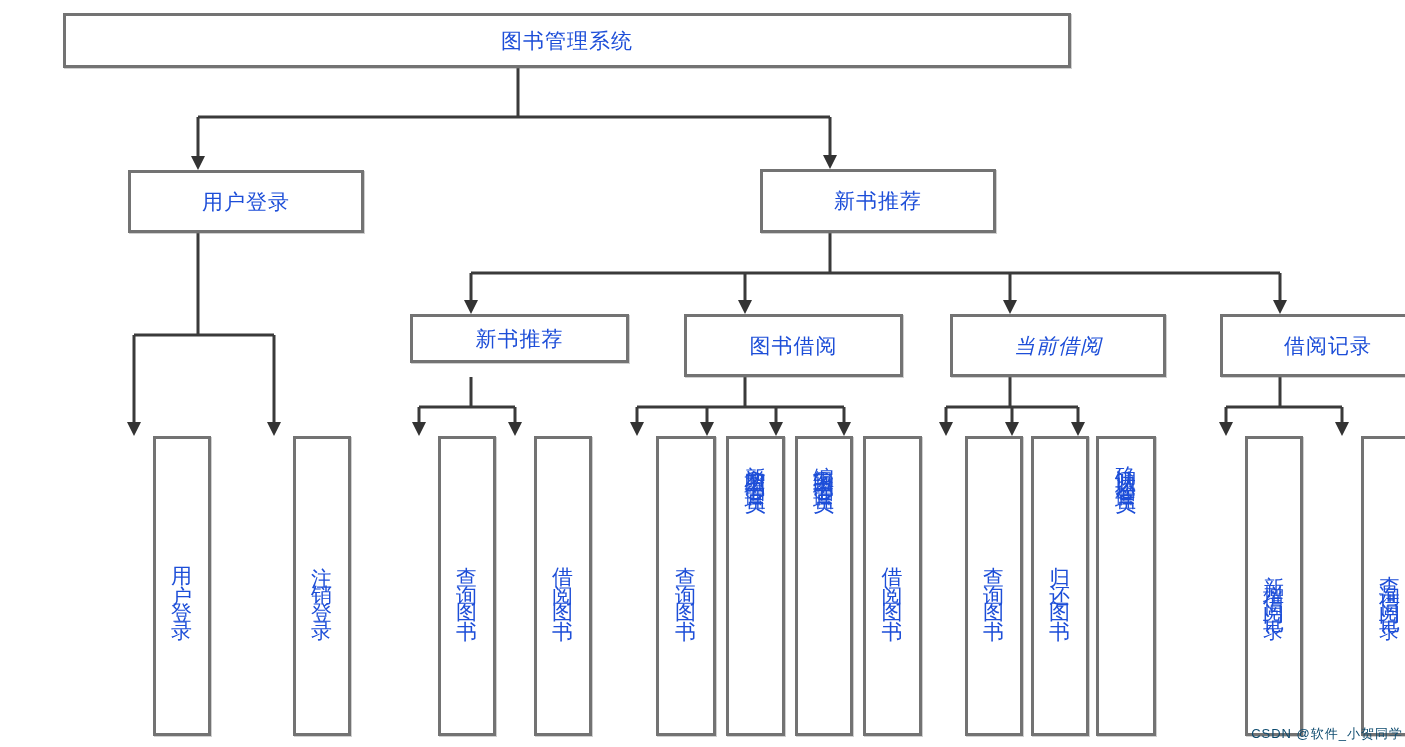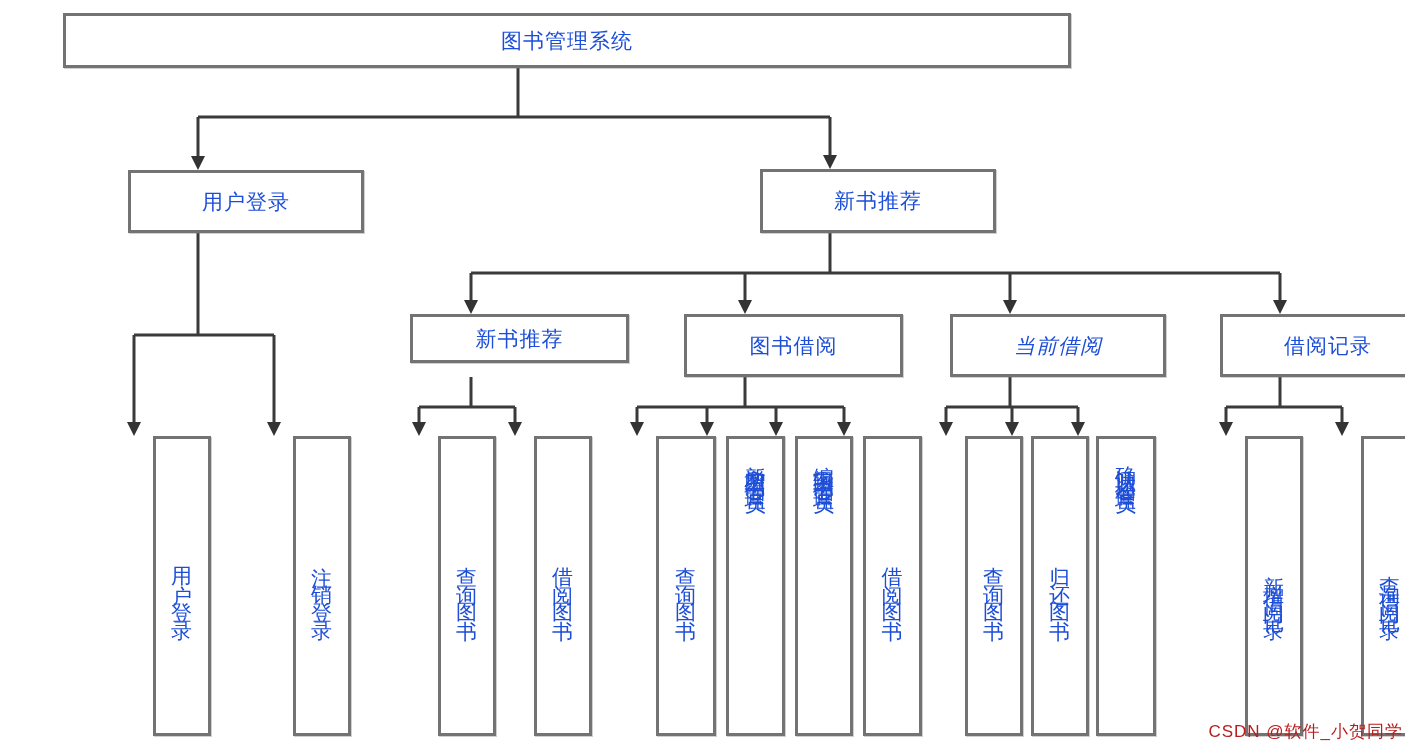--- a/index.html
+++ b/index.html
@@ -49,21 +49,21 @@
   #lf-bb-add{left:678px;width:59px;}
   #lf-bb-edit{left:747px;width:58px;}
   #lf-bb-borrow{left:815px;width:59px;}
   #lf-cb-query{left:917px;width:58px;}
   #lf-cb-return{left:983px;width:58px;}
   #lf-cb-confirm{left:1048px;width:60px;}
   #lf-br-add{left:1197px;width:58px;}
   #lf-br-query{left:1313px;width:58px;}
   #watermark{
     position:absolute;right:2px;bottom:4px;
-    font-size:17px;color:#b91c1c;letter-spacing:1px;
+    font-size:13px;color:#0c4a6e;letter-spacing:1px;
     z-index:5;white-space:nowrap;
   }
 </style>
 </head>
 <body>
 
 <div id="canvas">
 
   <svg id="connectors" width="1405" height="747" viewBox="0 0 1405 747">
     <g stroke="#3a3a3a" stroke-width="3" fill="none">

